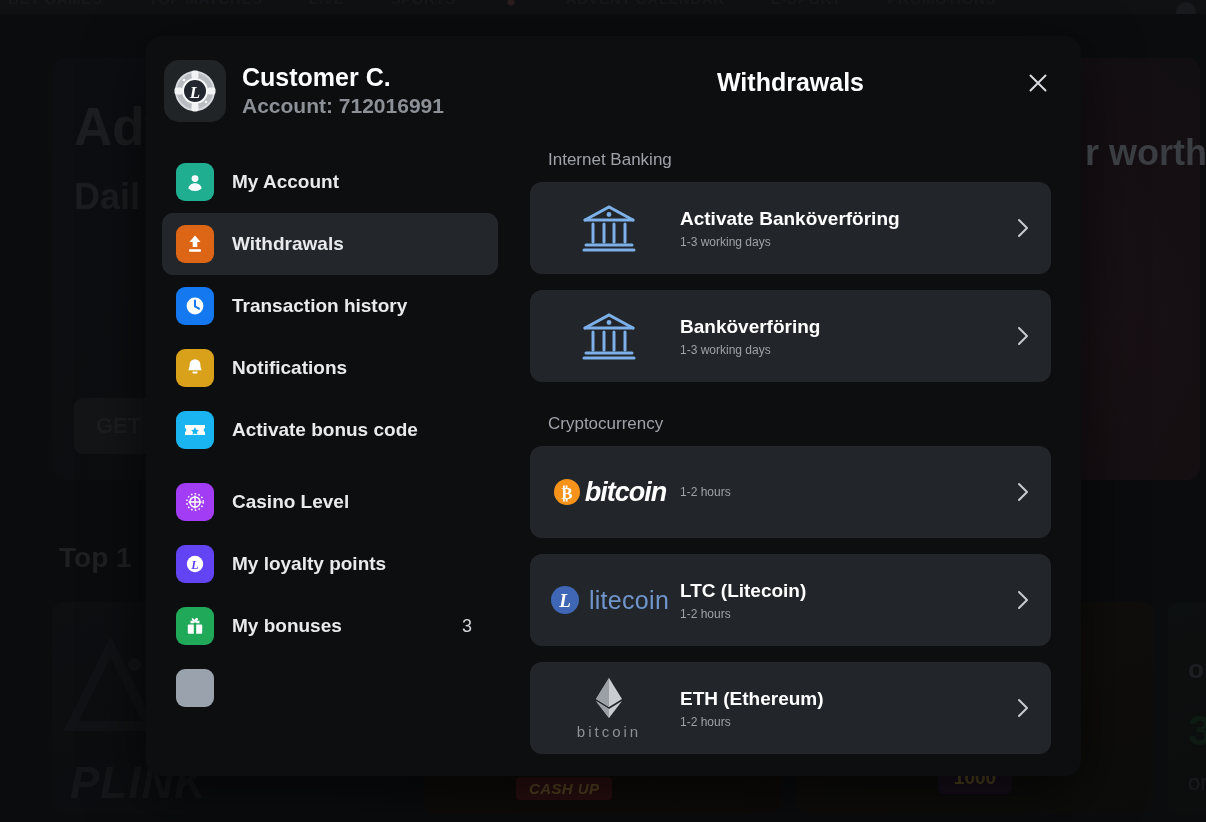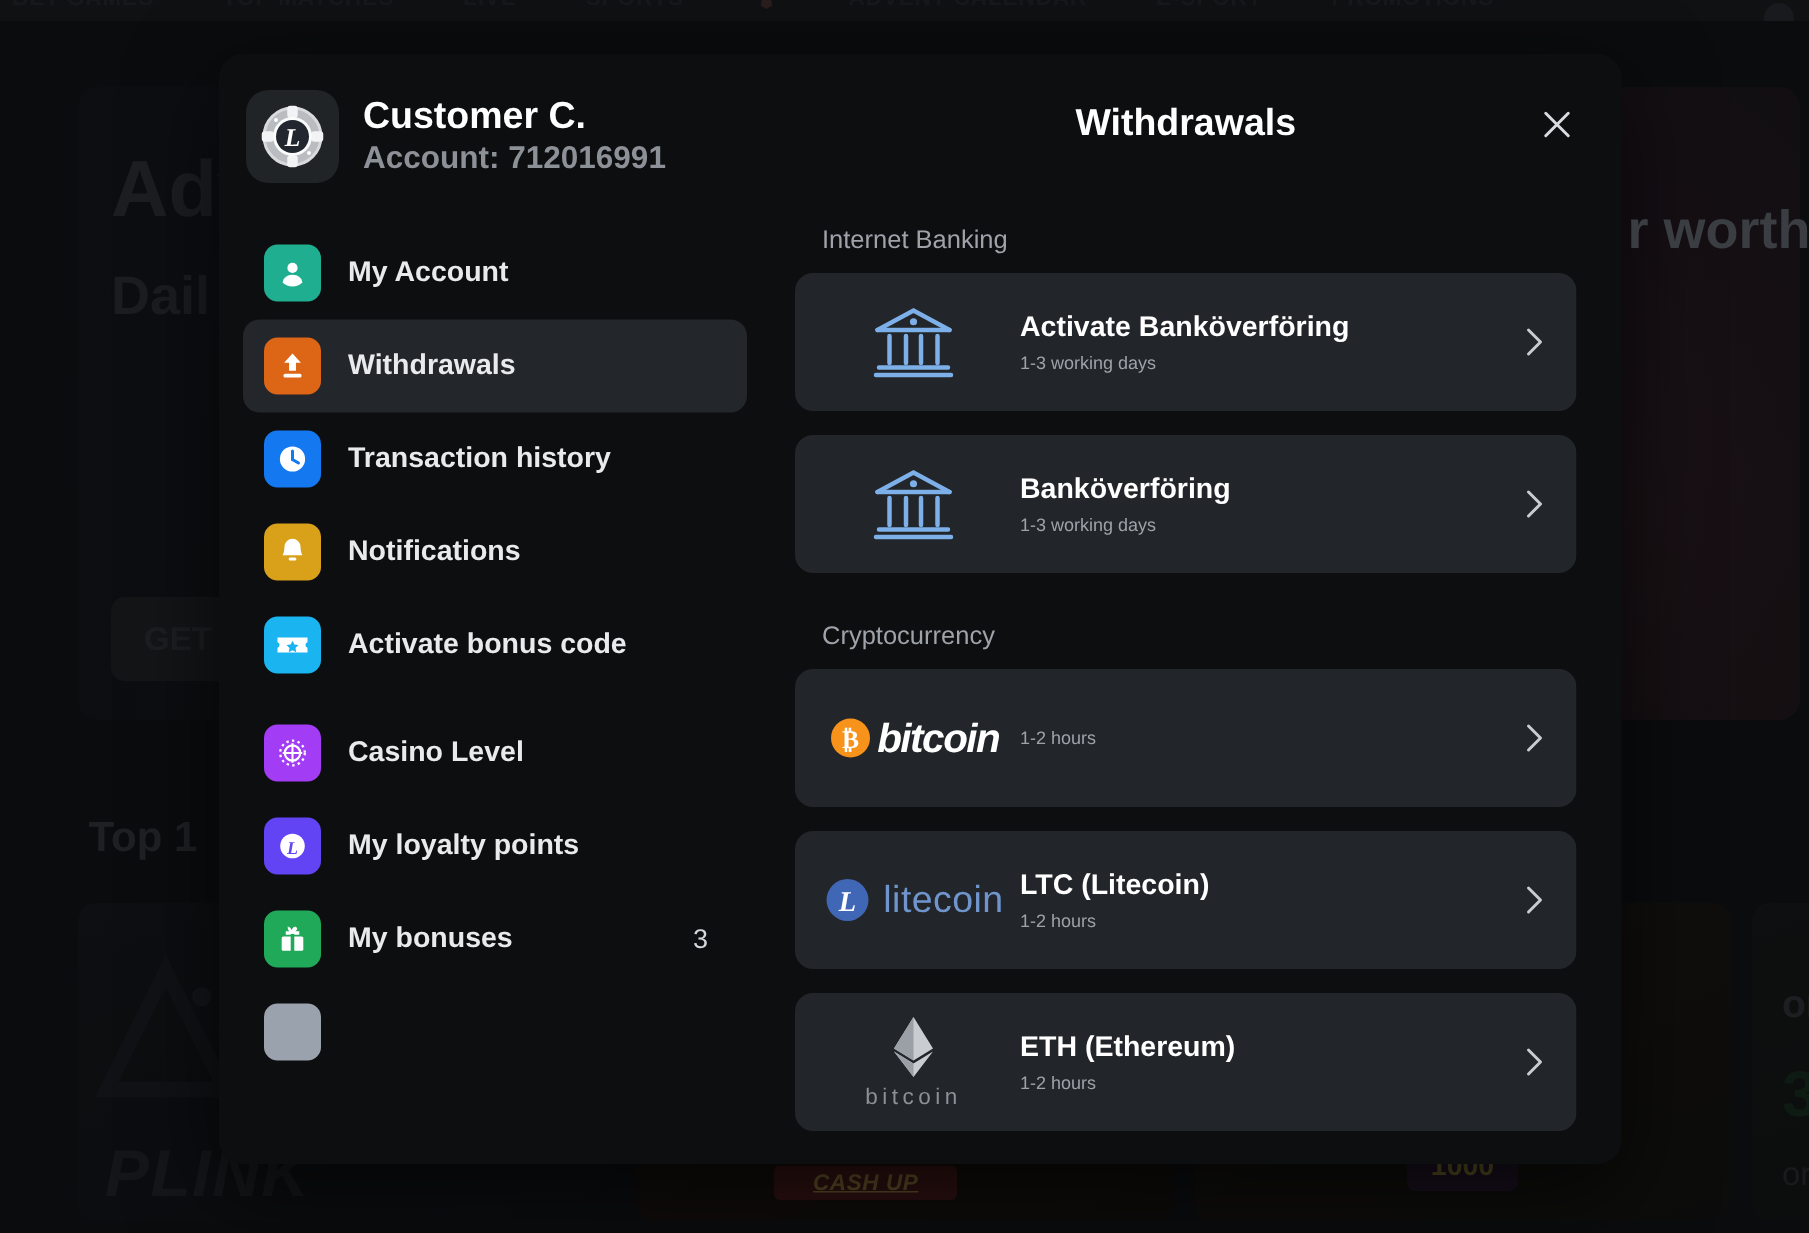--- a/index.html
+++ b/index.html
@@ -92,24 +92,23 @@
     letter-spacing:1px;
   }
   .plink-dots { position:absolute; left:76px; top:56px; display:flex; gap:52px; }
   .plink-dots i { width:13px; height:13px; border-radius:50%; background:#23262b; display:block; }
 
   .game-card.cashup {
     background:linear-gradient(160deg,#20160c,#14100b);
   }
   .cashup-badge {
     position:absolute; left:92px; bottom:14px;
-    padding:3px 26px; border-radius:4px; background:#5e1b18;
+    padding:3px 13px; border-radius:4px; background:#5e1b18;
     font-size:15px; font-style:italic; font-weight:bold; color:#c9a24a;
     letter-spacing:.4px;
-    text-decoration:underline;
   }
   .game-card.gold { background:linear-gradient(160deg,#1d1a10,#131210); }
   .gold-chip {
     position:absolute; left:50%; transform:translateX(-50%); bottom:20px;
     padding:5px 16px; border-radius:6px; background:#2f1a37;
     font-size:19px; font-weight:bold; color:#b9a23b;
   }
   .game-card.win { background:linear-gradient(160deg,#141b18,#101312); }
   .win-name {
     position:absolute; left:20px; top:52px;

